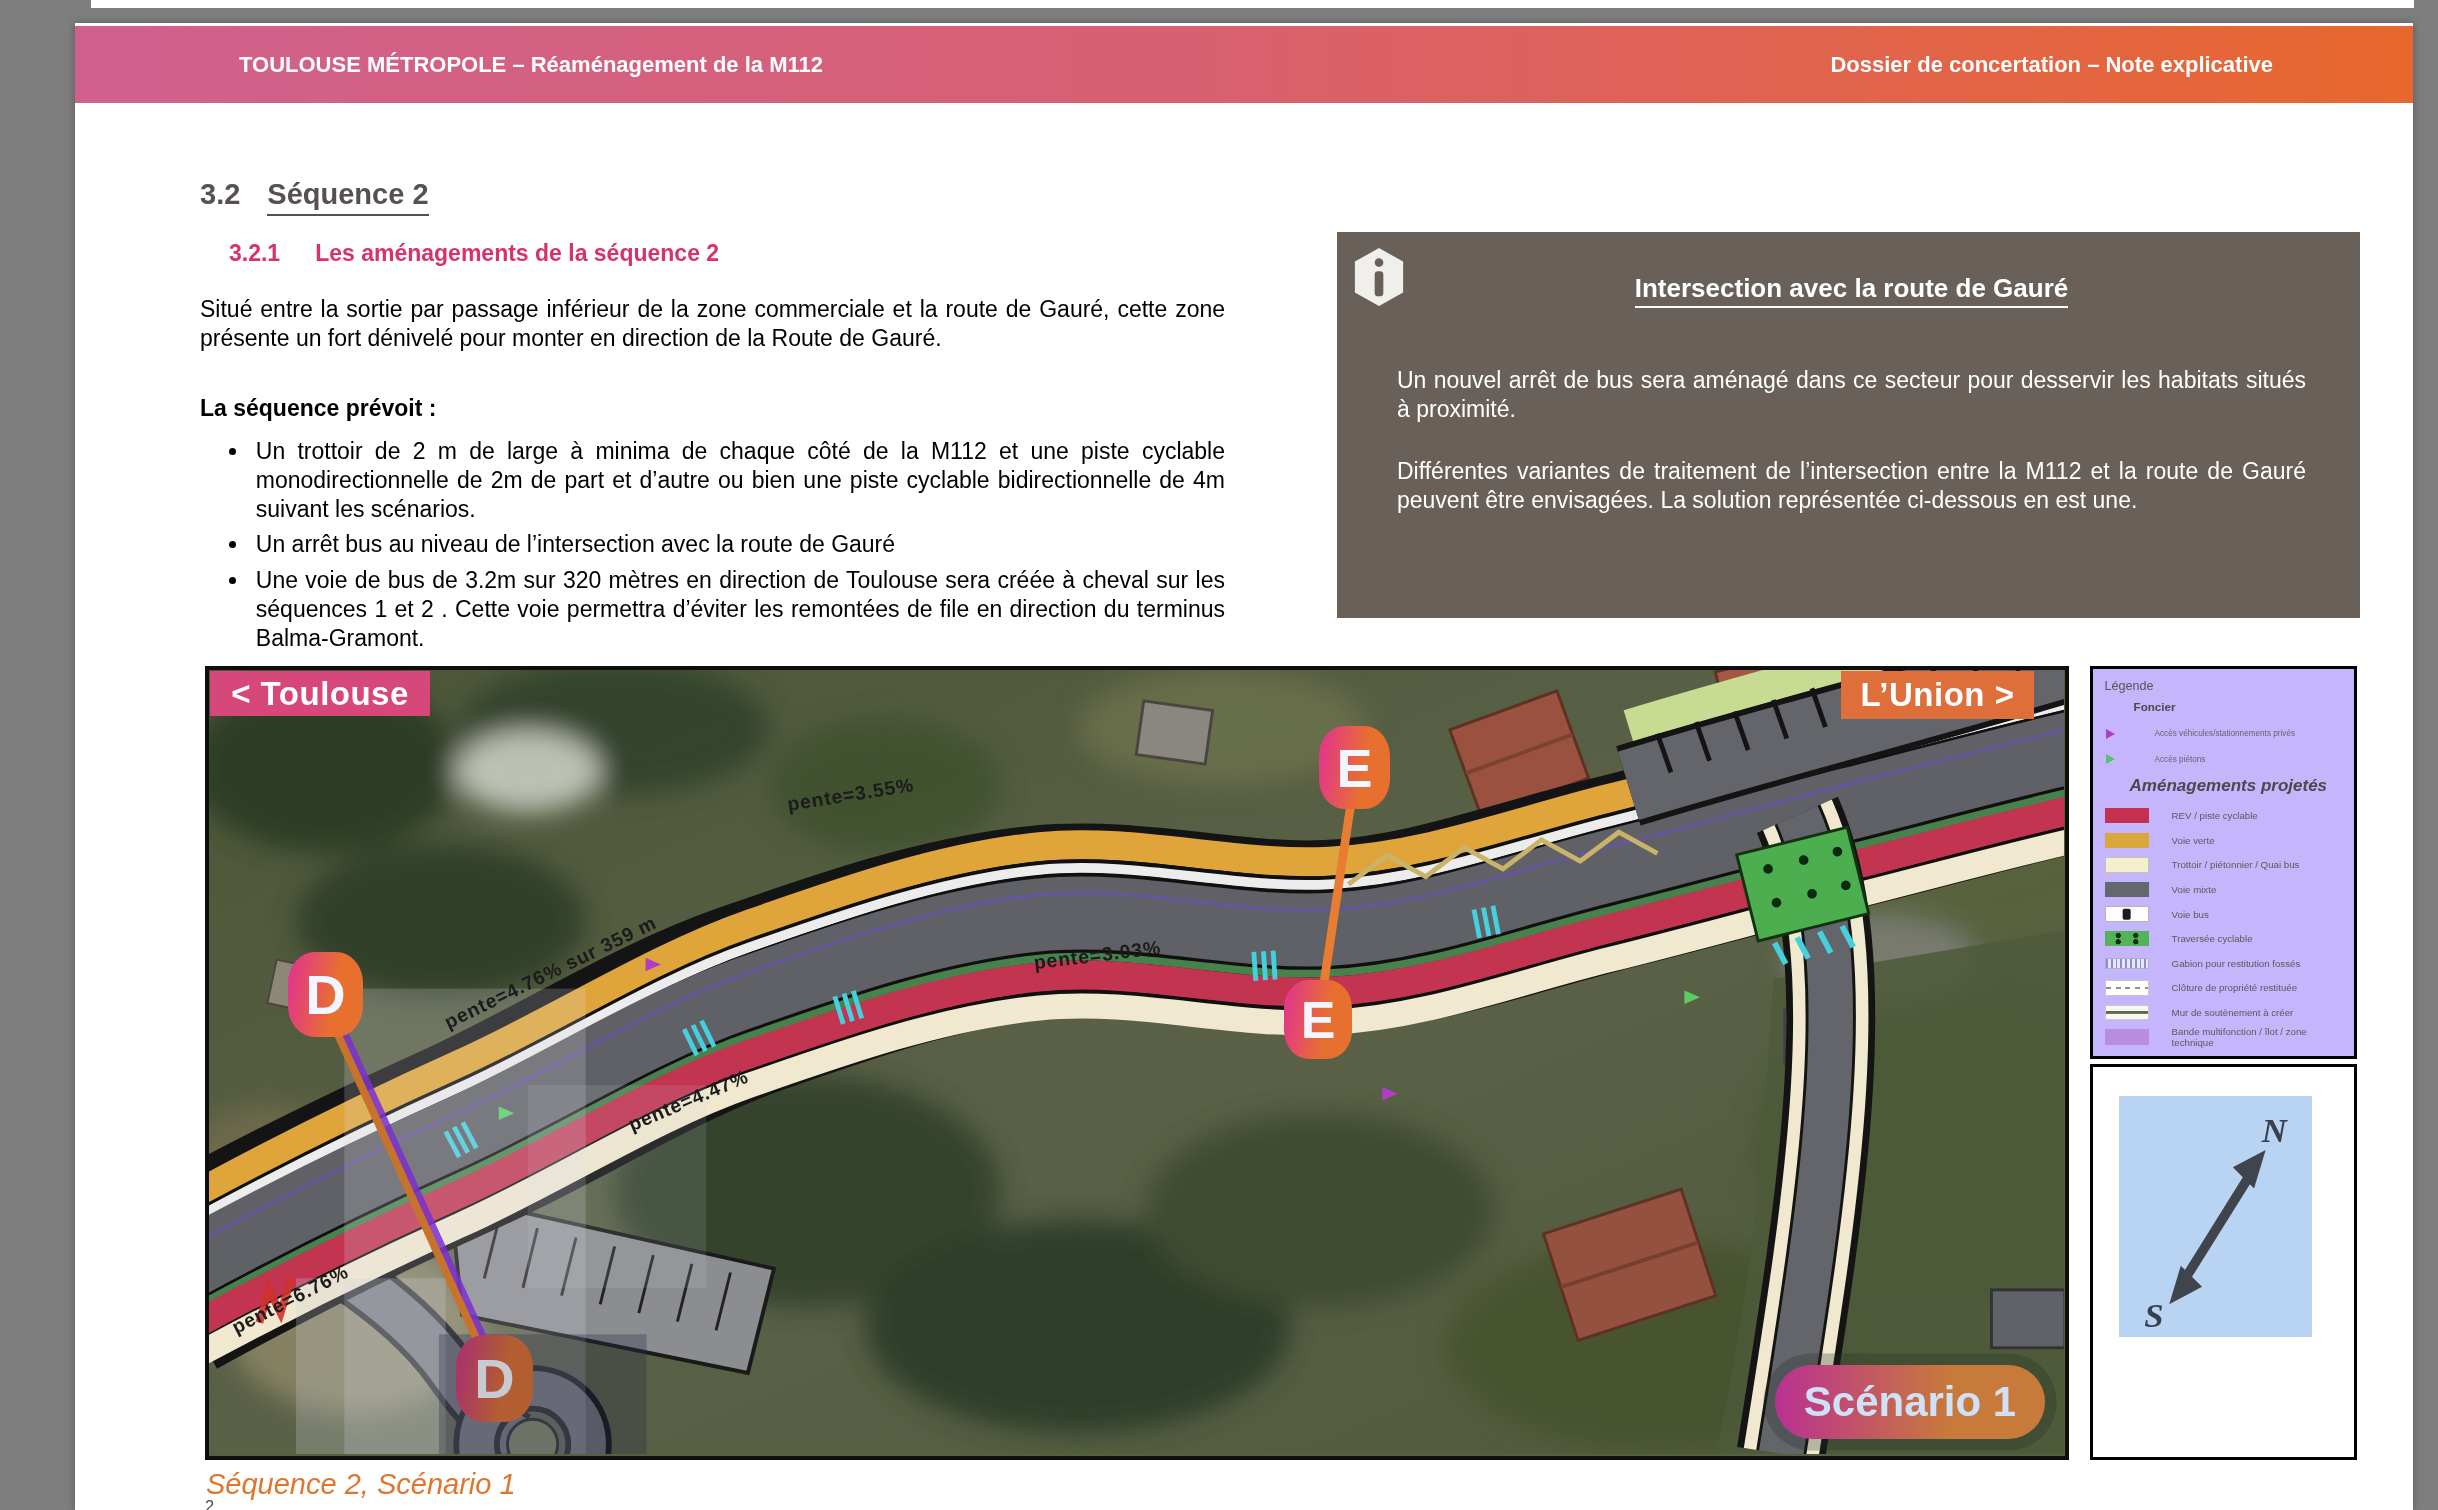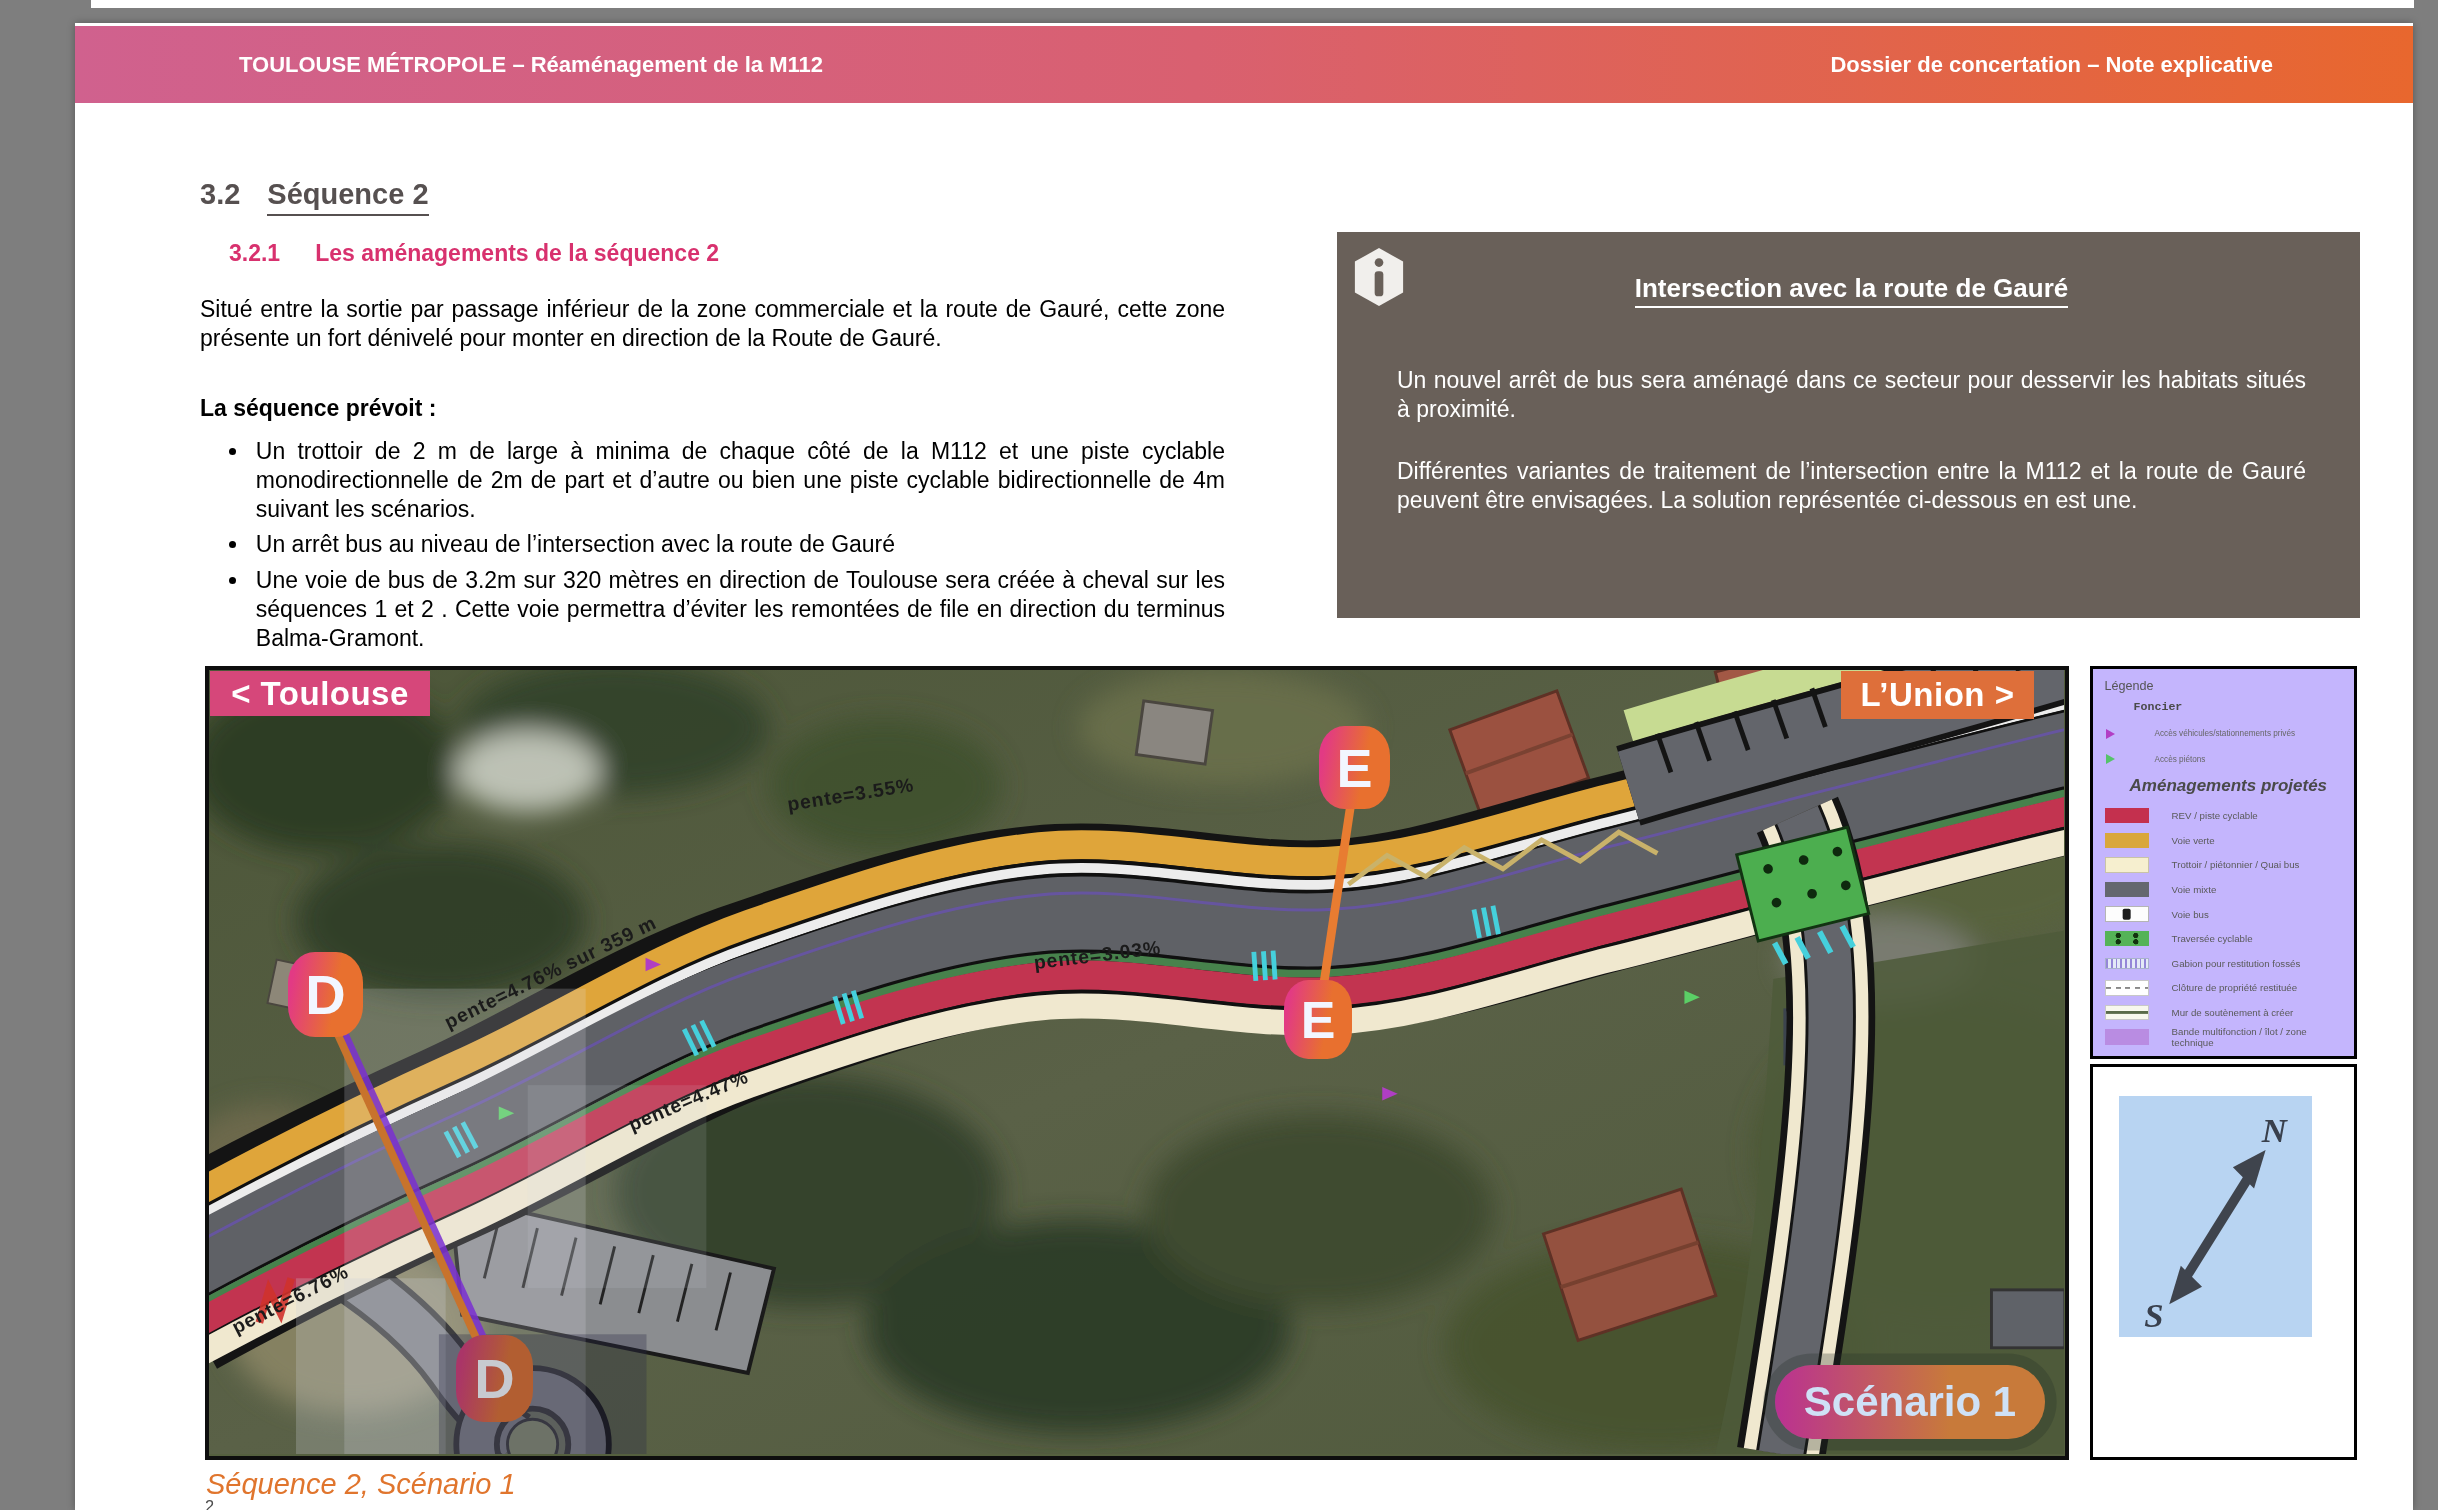--- a/index.html
+++ b/index.html
@@ -42,21 +42,21 @@
 
   .marker{position:absolute;border-radius:36%;background:linear-gradient(100deg,#e23a84 10%,#e8702f 62%);
     color:#f2f6ff;font-weight:bold;display:flex;align-items:center;justify-content:center;}
   .mk-e1{left:1319px;top:726px;width:71px;height:83px;font-size:54px;}
   .mk-e2{left:1284px;top:980px;width:68px;height:79px;font-size:52px;}
   .mk-d1{left:288px;top:952px;width:75px;height:85px;font-size:56px;}
   .mk-d2{left:456px;top:1335px;width:77px;height:87px;font-size:56px;filter:brightness(.82) saturate(.85);}
 
   .legend{position:absolute;left:2090px;top:666px;width:267px;height:393px;background:#c4b5fd;border:3.9px solid #000;box-sizing:border-box;padding:9.7px 5.8px 0 11.6px;color:#444;}
   .lg-title{font-size:12.6px;color:#555;}
-  .lg-foncier{font-weight:bold;font-size:11.6px;margin:7.7px 0 0 29px;color:#4a4a4a;font-family:Liberation Mono, monospace;}
+  .lg-foncier{font-weight:bold;font-size:11.6px;margin:7.7px 0 0 29px;color:#4a4a4a;}
   .lg-acc{display:flex;align-items:center;margin:15.4px 0 0 1.9px;}
   .lg-acc .tri{width:0;height:0;border-left:9.7px solid #b23ec4;border-top:5.8px solid transparent;border-bottom:5.8px solid transparent;margin-right:39px;flex:none;}
   .lg-acc .tri.green{border-left-color:#55c36a;}
   .lg-acc .lbl{font-size:8.2px;color:#666;}
   .lg-proj{font-weight:bold;font-style:italic;font-size:17px;margin:11.6px 0 7.7px 25px;color:#4a4a4a;}
   .lg-row{display:flex;align-items:center;height:24.6px;}
   .lg-sw{width:44px;height:15.4px;margin-right:23px;flex:none;box-sizing:border-box;}
   .lg-row .lbl{font-size:9.7px;color:#5a5a5a;}
   .sw-rev{background:#c4304e;}
   .sw-verte{background:#d9a73b;}

